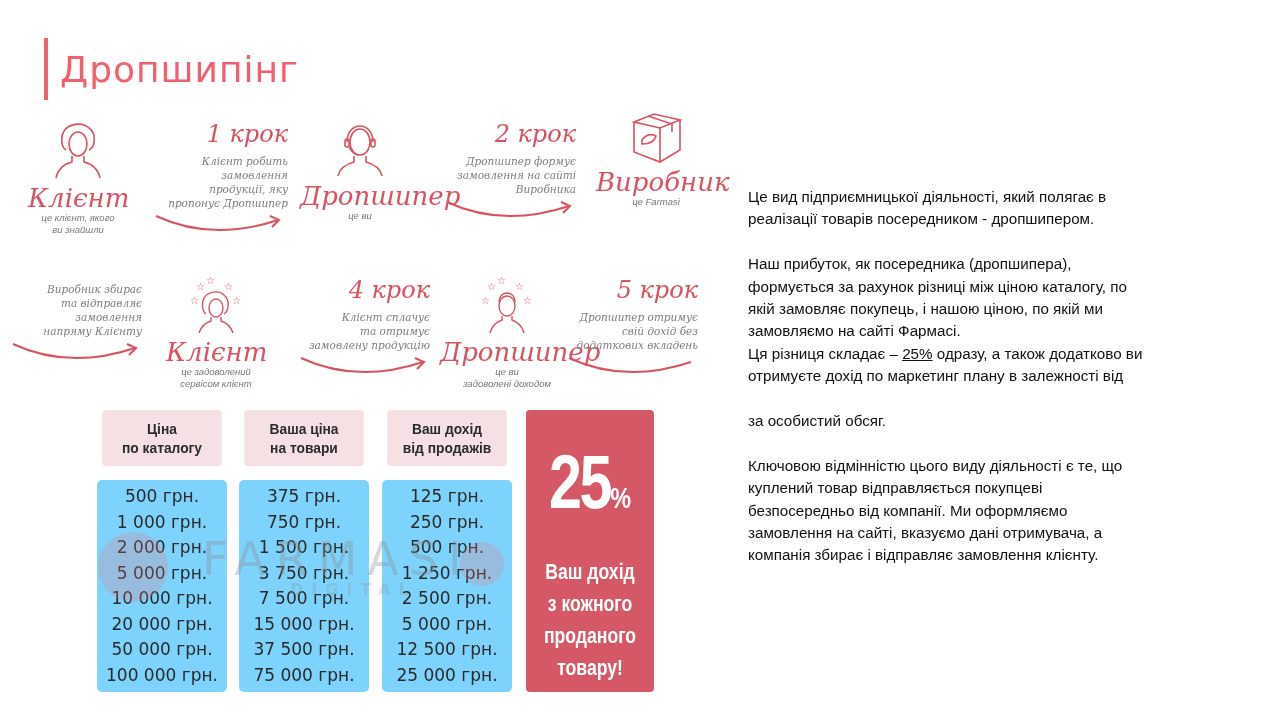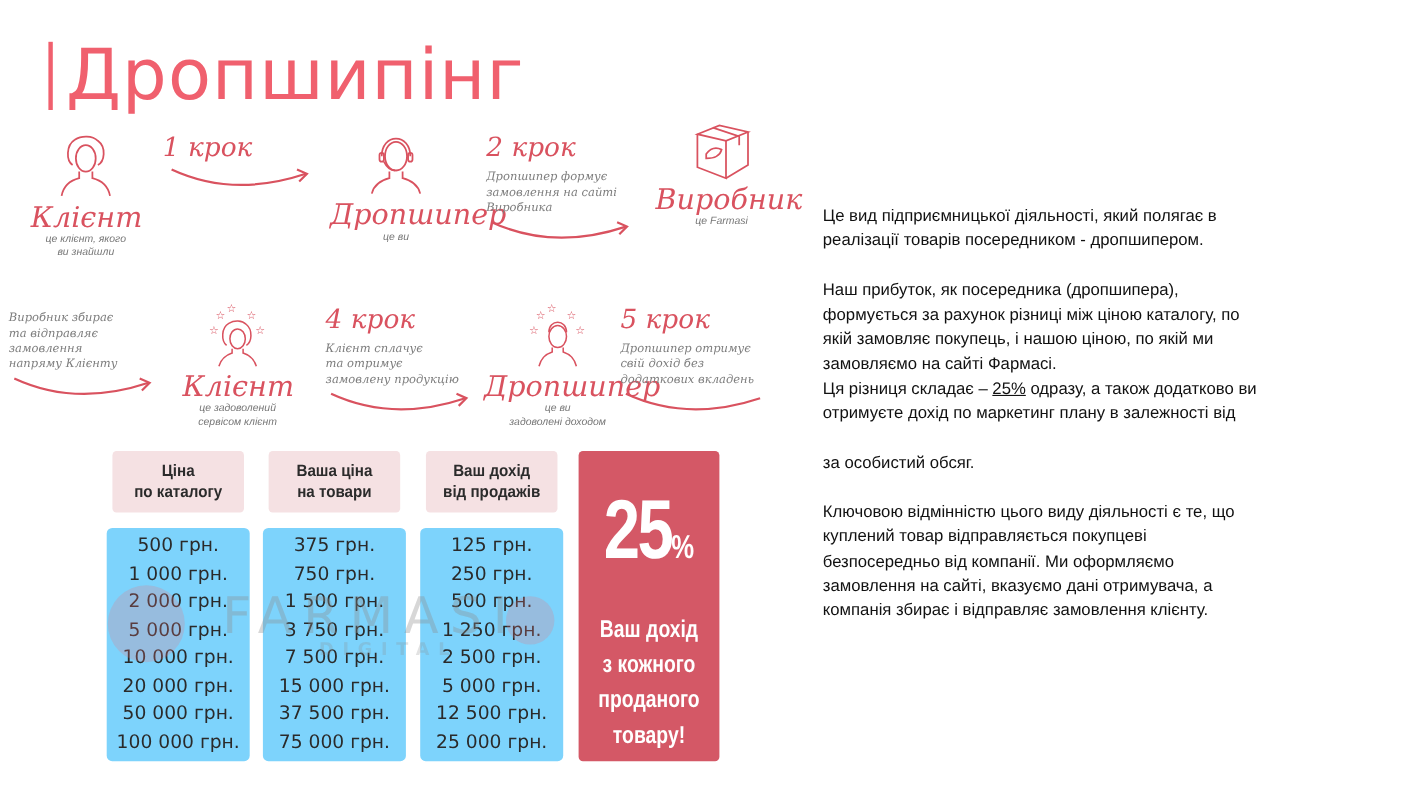--- a/index.html
+++ b/index.html
@@ -1,26 +1,26 @@
 <!DOCTYPE html>
 <html><head>
 <meta charset="utf-8">
 <style>
   html,body{margin:0;padding:0;}
   body{width:1280px;height:720px;background:#ffffff;position:relative;overflow:hidden;font-family:"DejaVu Sans",sans-serif;}
-  .title{position:absolute;left:44px;top:34px;height:70px;display:flex;align-items:center;color:#f0606e;font-family:"DejaVu Sans",sans-serif;font-weight:normal;font-size:64px;letter-spacing:1px;}
+  .title{position:absolute;left:44px;top:34px;height:70px;display:flex;align-items:center;color:#f0606e;font-family:"DejaVu Sans",sans-serif;font-weight:normal;font-size:36px;letter-spacing:1px;}
   .title .bar{display:inline-block;width:4px;height:62px;background:#f0606e;margin-right:12px;}
 
   
   .node{position:absolute;text-align:center;}
   .node .ico{margin:0 auto;display:block;}
   .node .name{font-family:"DejaVu Serif",serif;font-style:italic;color:#d9525f;font-size:26px;line-height:28px;margin-top:2px;}
   .node .sub{font-family:Liberation Sans, sans-serif;font-style:italic;color:#777;font-size:9.5px;line-height:12px;}
 
-  .step{position:absolute;text-align:left;}
+  .step{position:absolute;text-align:right;}
   .step .lbl{font-family:"DejaVu Serif",serif;font-style:italic;color:#d9525f;font-size:24px;line-height:28px;}
   .step .desc{font-family:"DejaVu Serif",serif;font-style:italic;color:#7d7d7d;font-size:10.5px;line-height:14px;margin-top:6px;}
   .step svg{display:block;margin:2px auto 0;}
 
   
   .col{position:absolute;}
   .hdr{background:#f5e1e3;border-radius:4px;height:56px;display:flex;align-items:center;justify-content:center;text-align:center;font-family:"Liberation Sans",sans-serif;font-weight:bold;font-size:15px;line-height:19px;color:#2b2b2b;transform:scaleX(0.92);}
   .vals{margin-top:14px;background:#7dd3fc;border-radius:5px;height:212px;text-align:center;font-family:"DejaVu Sans",sans-serif;font-size:17px;line-height:25.5px;color:#2a2a2a;padding-top:4px;box-sizing:border-box;}
   .vals div{white-space:nowrap;}
 
@@ -54,20 +54,25 @@
     <ellipse cx="30" cy="24" rx="9" ry="12"></ellipse>
     <path d="M24 36v6c-8 2-14 6-16 16M36 36v6c8 2 14 6 16 16"></path>
   </svg>
   <div class="name">Клієнт</div>
   <div class="sub">це клієнт, якого</div>
   <div class="sub">ви знайшли</div>
 </div>
 
 <div class="step" style="left:148px;top:120px;width:140px;">
   <div class="lbl">1 крок</div>
+  <div class="desc">
+    <div>Клієнт робить замовлення</div>
+    <div>продукції, яку</div>
+    <div>пропонує Дропшипер</div>
+  </div>
   <svg width="132" height="24" viewBox="0 0 132 24" fill="none" stroke="#d9525f" stroke-width="2">
       <path d="M4 4 Q60 30 126 8"></path>
       <path d="M118 4 L127 8 L120 15"></path>
     </svg>
 </div>
 
 <div class="node" style="left:300px;top:120px;width:120px;">
   <svg class="ico" width="60" height="60" viewBox="0 0 60 60" fill="none" stroke="#d9525f" stroke-width="1.6">
     <ellipse cx="30" cy="22" rx="10" ry="13"></ellipse>
     <path d="M17 22c0-10 6-16 13-16s13 6 13 16"></path>

